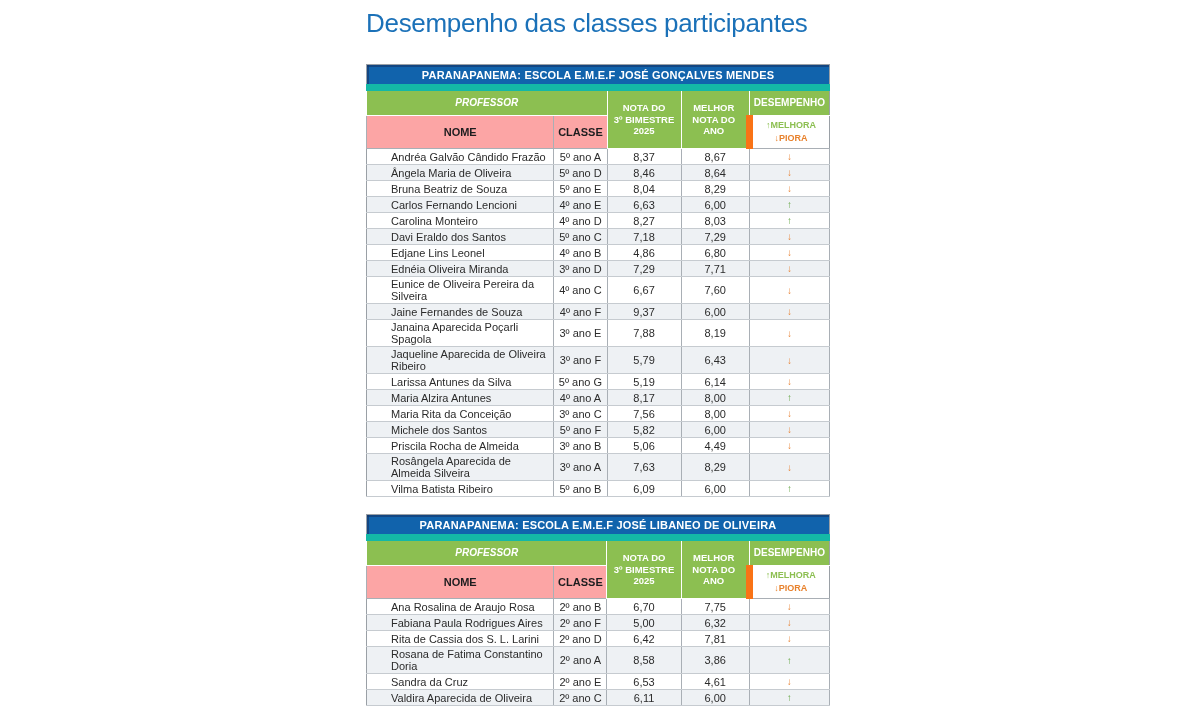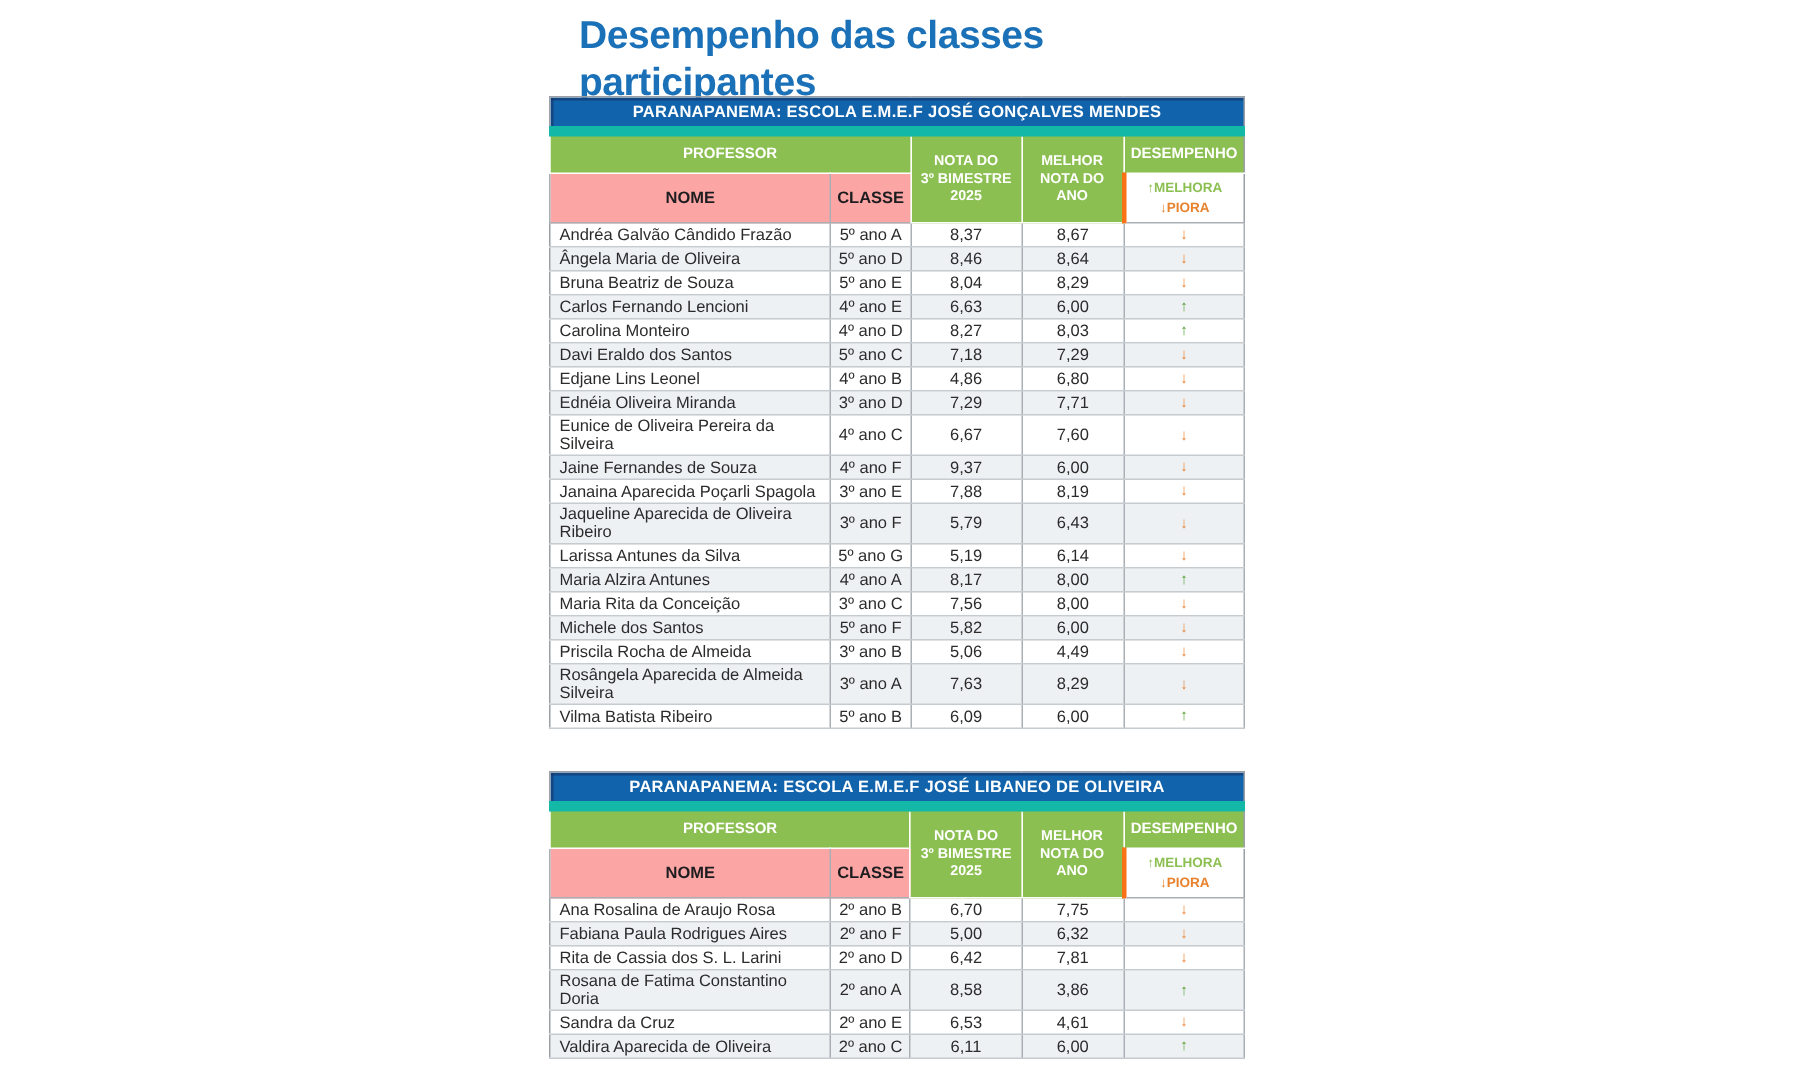--- a/index.html
+++ b/index.html
@@ -5,24 +5,23 @@
   * { margin: 0; padding: 0; box-sizing: border-box; }
   html, body { width: 1200px; height: 727px; background: #ffffff; overflow: hidden; }
   body { font-family: "Liberation Sans", "DejaVu Sans", sans-serif; position: relative; }
 
   .page-title {
     position: absolute;
     left: 366px;
     top: 8px;
     width: 470px;
     font-size: 26px;
-    font-weight: 700;
+    font-weight: 400;
     letter-spacing: -0.3px;
     color: #1b71b8;
-    margin-left: 20px;
   }
 
   .table-slot { position: absolute; left: 366px; }
   #table-slot-0 { top: 64px; }
   #table-slot-1 { top: 514px; }
 
   table.school-table {
     border-collapse: collapse;
     table-layout: fixed;
     width: 464px;
@@ -49,21 +48,21 @@
   .green-cell {
     background: #8cbf51;
     color: #ffffff;
     font-weight: 700;
     font-size: 9.5px;
     text-align: center;
     vertical-align: middle;
     border: 1px solid #ffffff;
     line-height: 1.25;
   }
-  .professor-cell { height: 21px; font-size: 10px; }
+  .professor-cell { height: 21px; font-size: 10px; font-style: italic; }
   .nota-head, .melhor-head { white-space: pre-line; }
   .des-head { height: 28px; font-size: 10px; border-right: 1px solid #9aa0a6; }
 
   .sub-header {
     background: #fca5a5;
     color: #1d1d1f;
     font-weight: 700;
     font-size: 11px;
     text-align: center;
     height: 33px;
@@ -71,39 +70,39 @@
   }
 
   .legend-cell {
     background: #ffffff;
     text-align: center;
     vertical-align: middle;
     font-size: 9px;
     font-weight: 700;
     line-height: 1.45;
     height: 33px;
-    border-left: 3px solid #f97316;
+    border-left: 7px solid #f97316;
     border-right: 1px solid #9aa0a6;
     border-bottom: 1px solid #a9afb5;
   }
   .legend-up   { color: #8cbf51; }
   .legend-down { color: #e8822d; }
 
   tbody td {
     font-size: 11px;
     color: #2b2b2b;
     height: 16px;
     vertical-align: middle;
     border-right: 1px solid #a9afb5;
     border-bottom: 1px solid #c6cbd0;
     text-align: center;
     padding: 1px 2px;
   }
   tbody tr:nth-child(even) { background: #eef1f4; }
-  tbody td.name { text-align: left; padding-left: 6px; }
+  tbody td.name { text-align: left; padding-left: 24px; }
   tbody td.arrow { font-size: 10px; font-weight: 700; }
   tbody td.arrow.up   { color: #5fa33c; }
   tbody td.arrow.down { color: #e8873c; }
 </style>
 </head>
 <body>
 
 <h1 class="page-title">Desempenho das classes participantes</h1>
 
 <div id="table-slot-0" class="table-slot">

